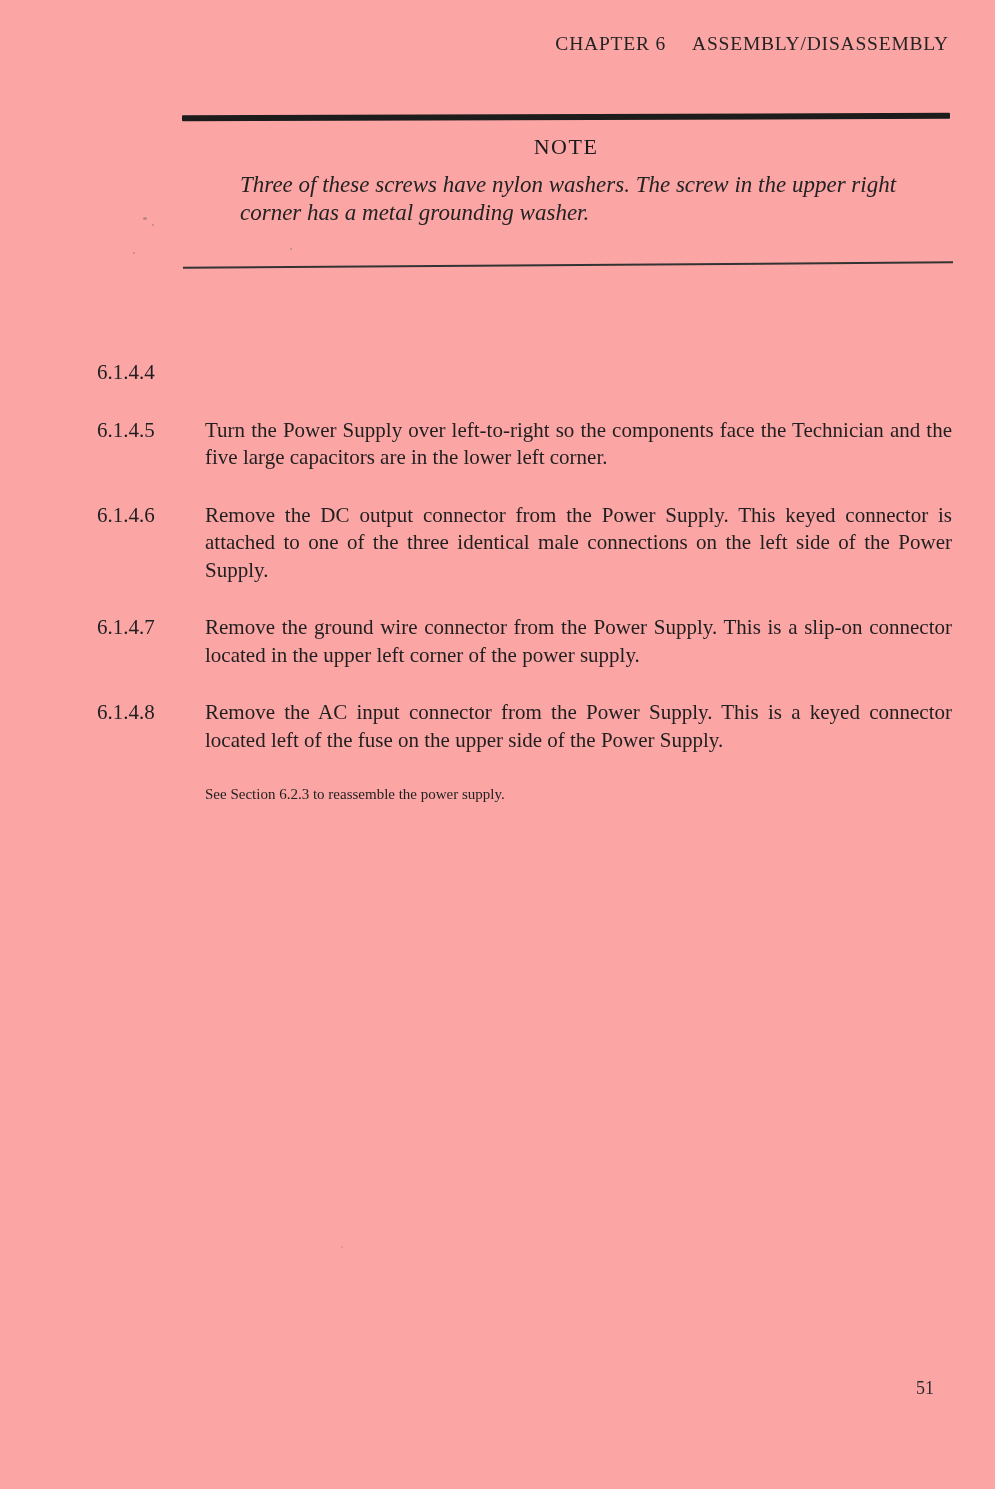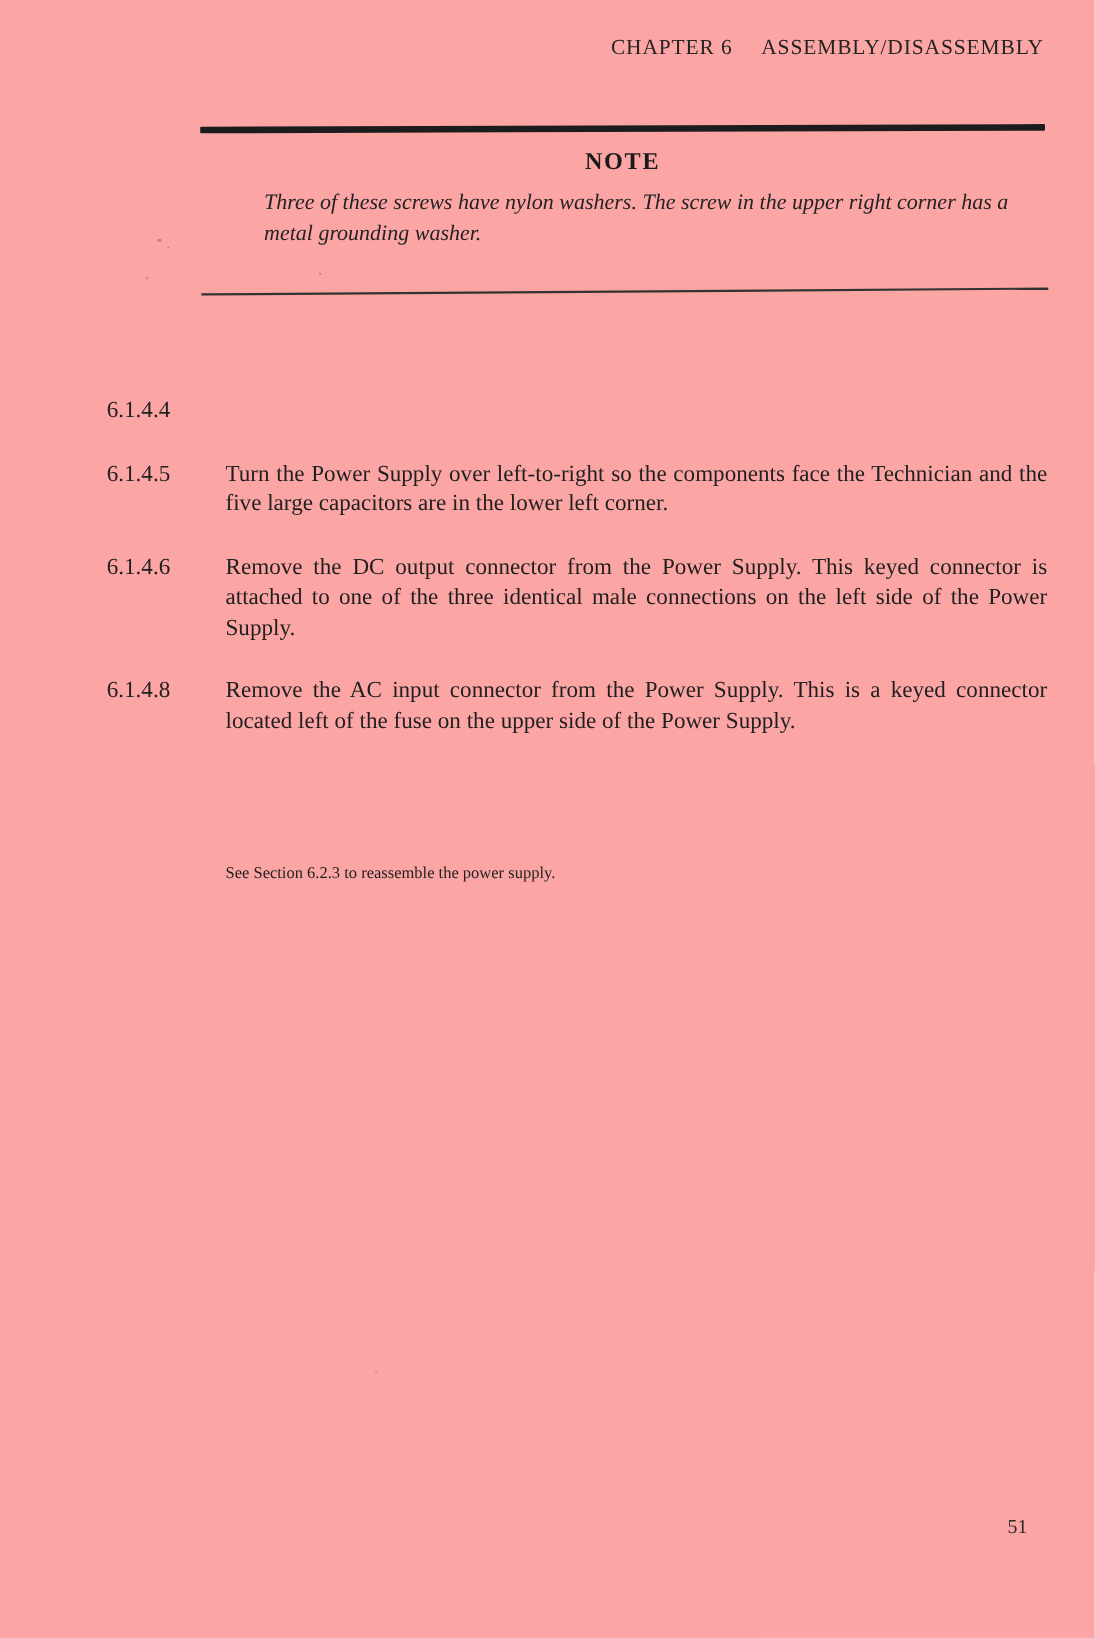--- a/index.html
+++ b/index.html
@@ -38,32 +38,32 @@
     background: #1c1c1c;
     transform: rotate(-0.18deg);
     border-radius: 1px;
   }
   .note-title {
     position: absolute;
     top: 134px;
     left: 182px;
     width: 768px;
     text-align: center;
-    font-weight: bold;
+    font-weight: normal;
     font-size: 22px;
     letter-spacing: 1.5px;
     color: #1b1b1b;
   }
   .note-body {
     position: absolute;
     top: 171px;
     left: 240px;
     width: 680px;
     font-style: italic;
-    font-size: 20px;
+    font-size: 23px;
     line-height: 27.5px;
     color: #232323;
   }
   .rule-thin {
     position: absolute;
     top: 264px;
     left: 183px;
     width: 770px;
     height: 2.4px;
     background: #333;
@@ -143,20 +143,24 @@
     </div>
     <div class="section-row">
       <div class="section-number">6.1.4.5</div>
       <div class="section-text">Turn the Power Supply over left-to-right so the components face the Technician and the five large capacitors are in the lower left corner.</div>
     </div>
     <div class="section-row">
       <div class="section-number">6.1.4.6</div>
       <div class="section-text">Remove the DC output connector from the Power Supply. This keyed connector is attached to one of the three identical male connections on the left side of the Power Supply.</div>
     </div>
     <div class="section-row">
+      <div class="section-number">6.1.4.7</div>
+      <div class="section-text">Remove the ground wire connector from the Power Supply. This is a slip-on connector located in the upper left corner of the power supply.</div>
+    </div>
+    <div class="section-row">
       <div class="section-number">6.1.4.8</div>
       <div class="section-text">Remove the AC input connector from the Power Supply. This is a keyed connector located left of the fuse on the upper side of the Power Supply.</div>
     </div>
   </div>
 
   <div class="closing">See Section 6.2.3 to reassemble the power supply.</div>
 
   <div class="page-number">51</div>
 
   <div class="speck s1"></div>

